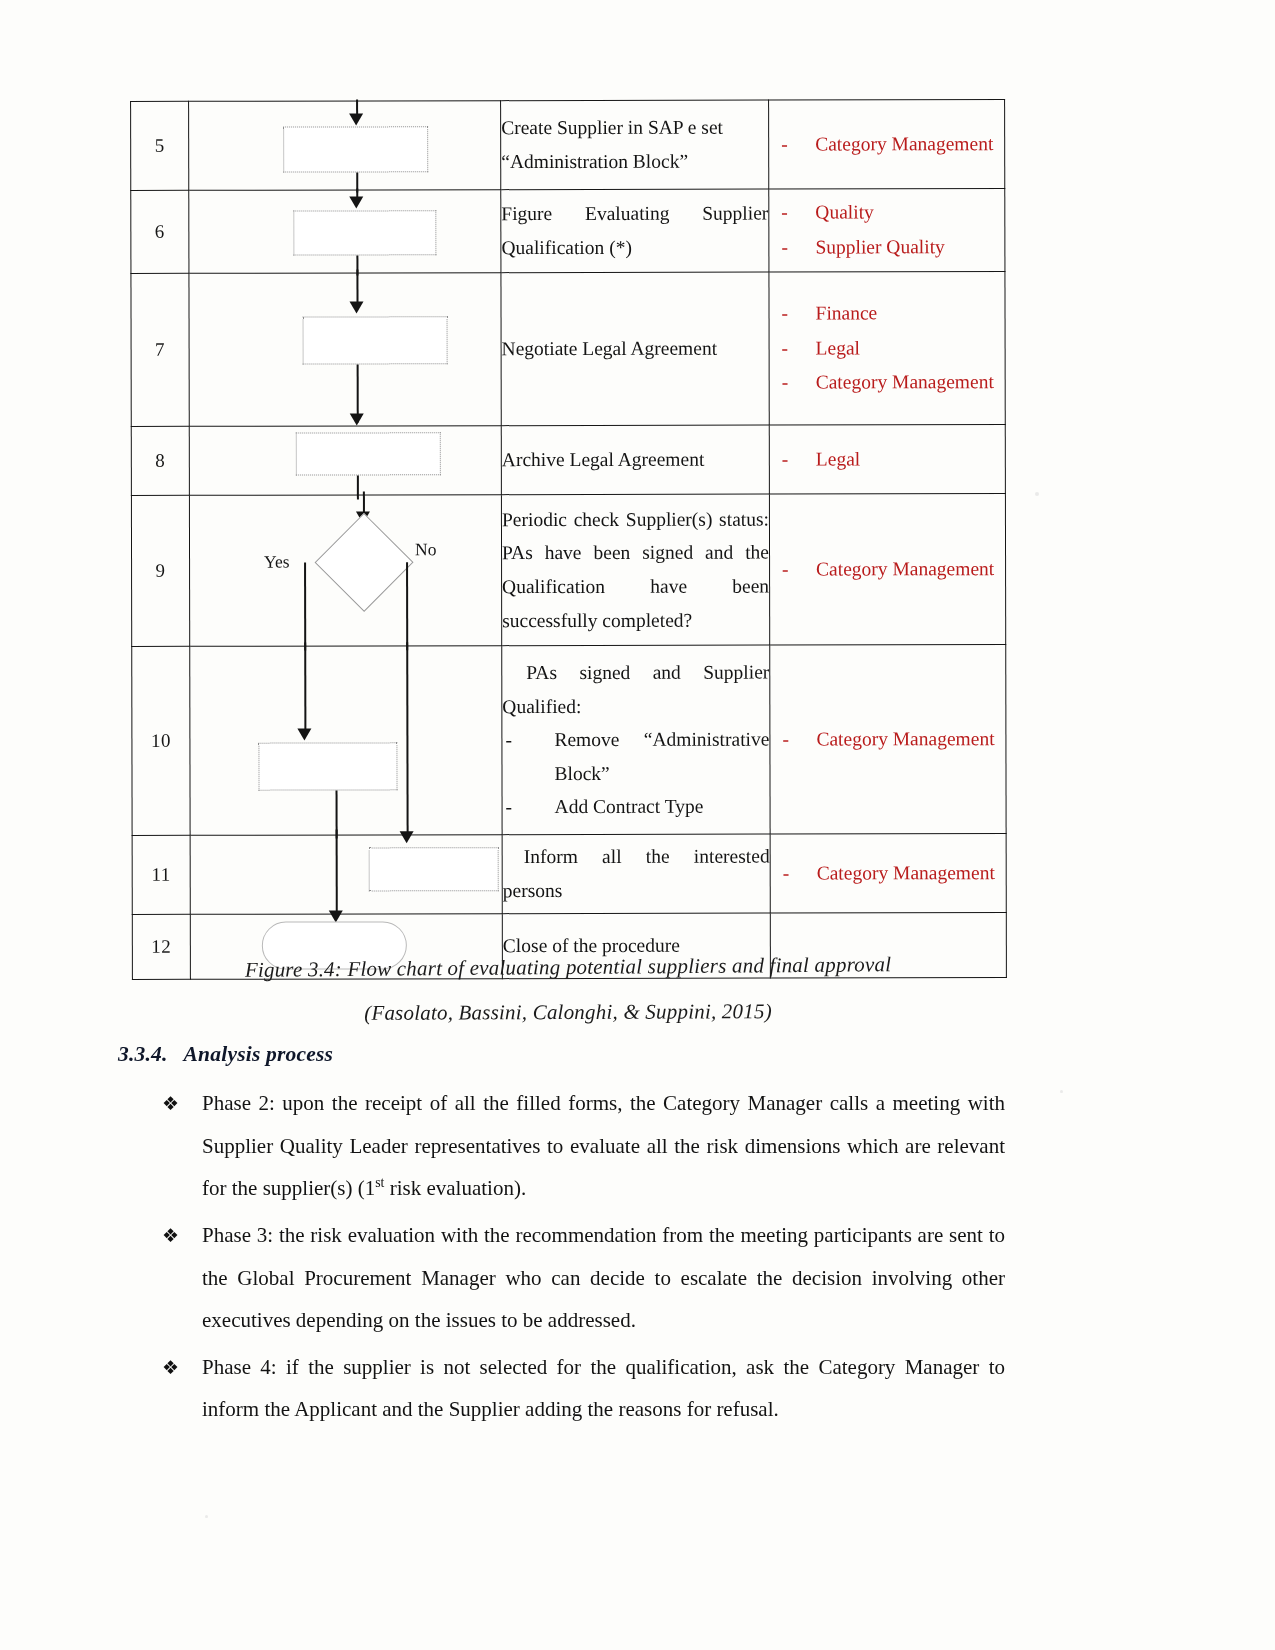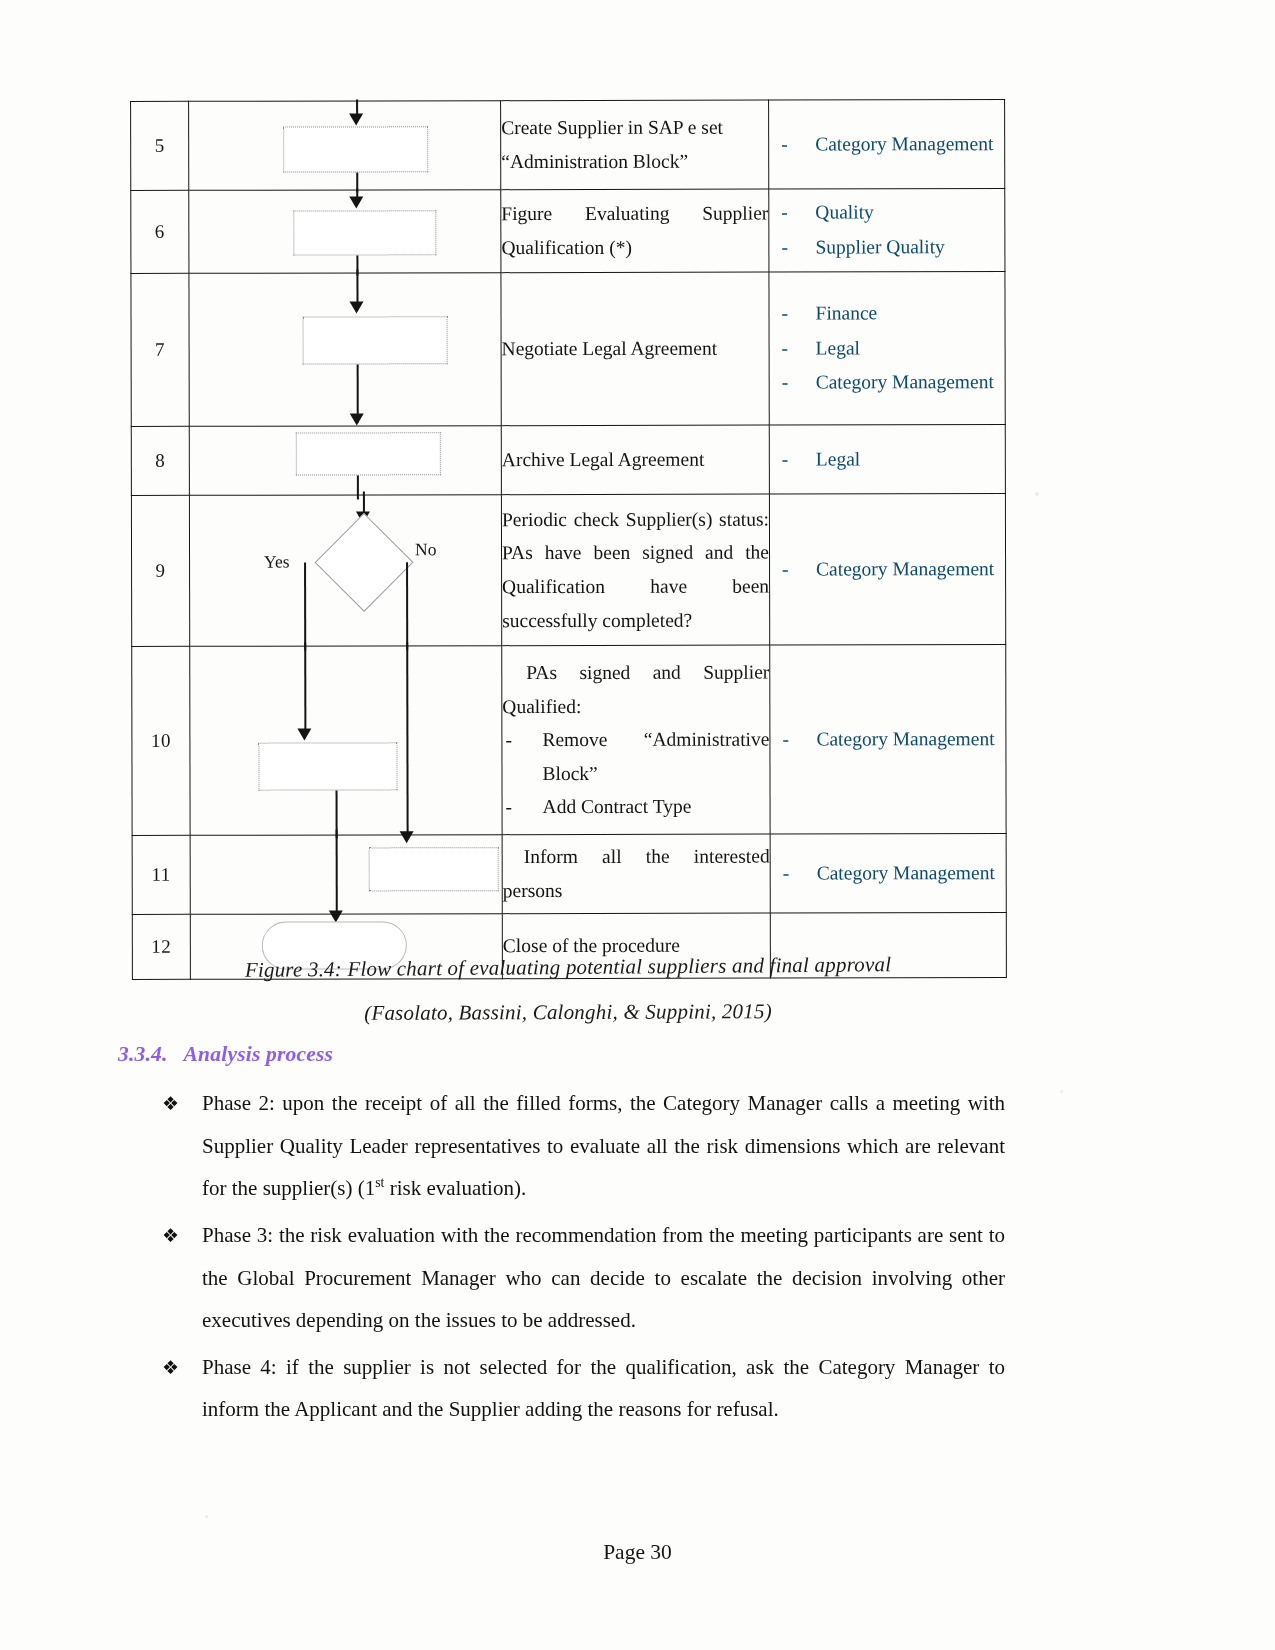--- a/index.html
+++ b/index.html
@@ -72,36 +72,36 @@
   .desc-cell.center-desc {
     text-align: left;
   }
   .desc-sub {
     margin: 0;
     padding: 0;
     list-style: none;
   }
   .desc-sub li {
     position: relative;
-    padding-left: 40px;
+    padding-left: 52px;
     line-height: 1.72;
   }
   .desc-sub li::before {
     content: "-";
     position: absolute;
     left: 3px;
     top: 0;
   }
 
   
   .resp-cell {
     padding: 6px 8px 6px 12px;
     font-size: 19.5px;
     line-height: 1.78;
-    color: #0c4a6e;
+    color: #b91c1c;
     margin-left: 20px;
   }
   .resp-list { margin: 0; padding: 0; list-style: none; }
   .resp-list li {
     position: relative;
     padding-left: 46px;
     white-space: nowrap;
   }
   .resp-list li::before {
     content: "-";
@@ -164,21 +164,21 @@
   .caption-l2 { top: 1000px; transform: rotate(-0.25deg); }
 
   
   .section-head {
     position: absolute;
     left: 118px;
     top: 1042px;
     font-weight: bold;
     font-style: italic;
     font-size: 21.5px;
-    color: #8b5cf6;
+    color: #0f172a;
     letter-spacing: .2px;
   }
   .section-head .num { margin-right: 16px; }
 
   
   .phases {
     position: absolute;
     left: 160px;
     top: 1082px;
     width: 845px;
@@ -437,19 +437,18 @@
       <span>Phase 3: the risk evaluation with the recommendation from the meeting participants are sent to the Global Procurement Manager who can decide to escalate the decision involving other executives depending on the issues to be addressed.</span>
     </div>
 
     <div class="phase">
       <span class="bullet">❖</span>
       <span>Phase 4: if the supplier is not selected for the qualification, ask the Category Manager to inform the Applicant and the Supplier adding the reasons for refusal.</span>
     </div>
 
   </div>
 
-  <div class="page-footer">Page 30</div>
 
   <div class="speckle" style="left:1035px; top:492px; width:4px; height:4px;"></div>
   <div class="speckle" style="left:1060px; top:1090px; width:3px; height:3px;"></div>
   <div class="speckle" style="left:205px; top:1515px; width:3px; height:3px;"></div>
 
 </div>
 
 </body></html>

